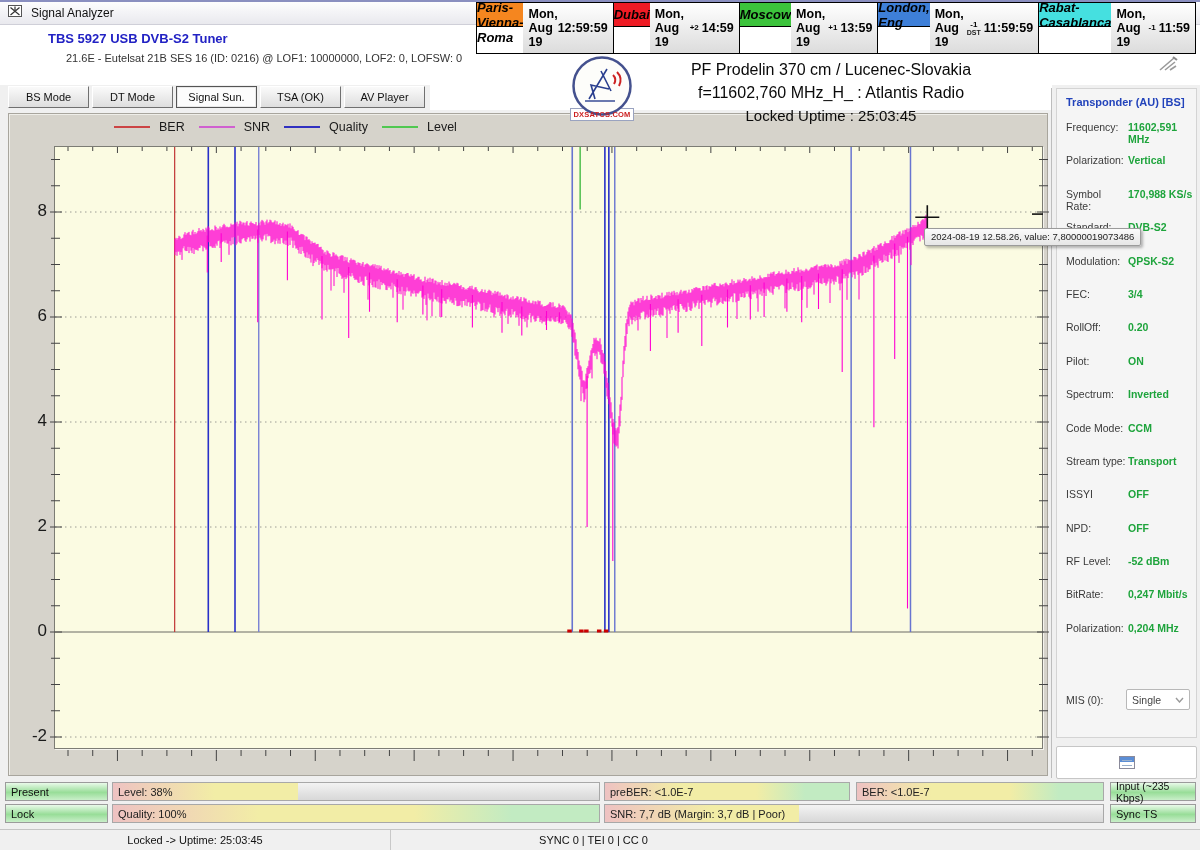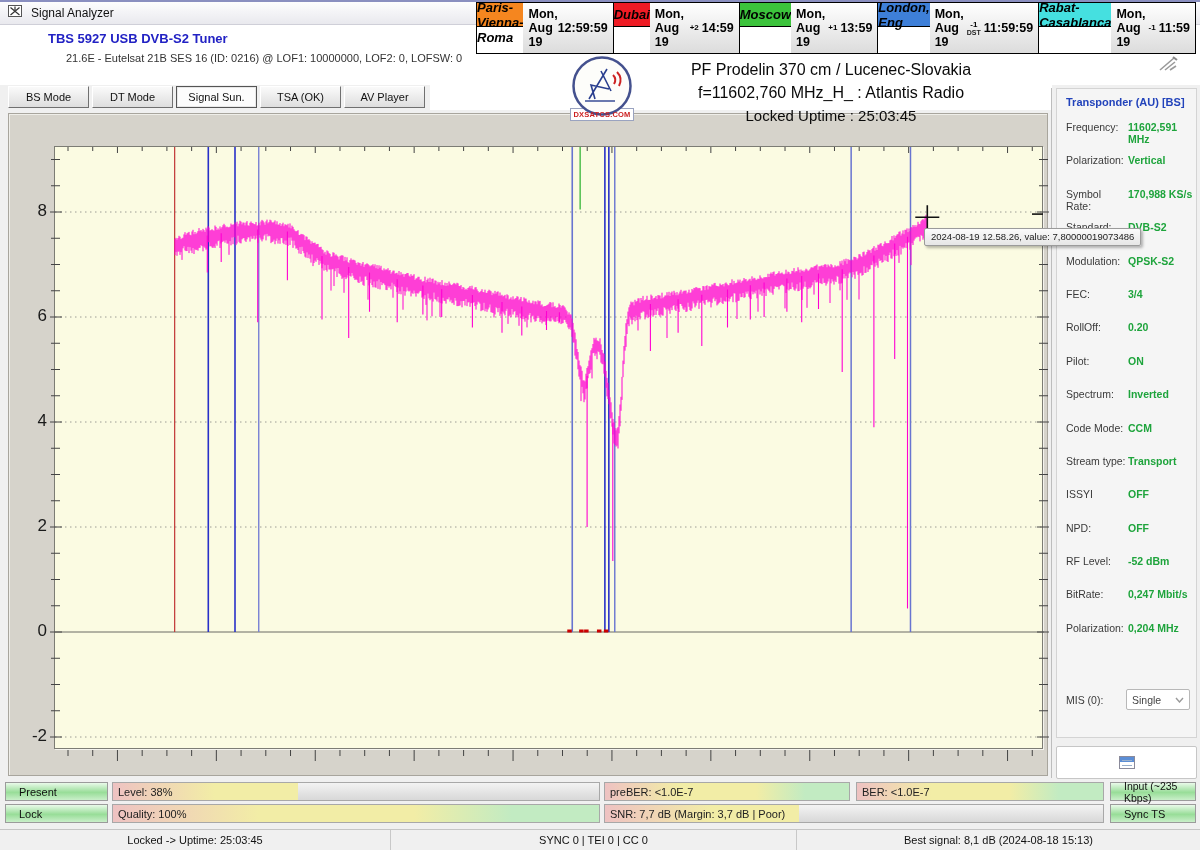--- a/index.html
+++ b/index.html
@@ -79,21 +79,21 @@
   .dropdown .dd-text { font-size:10.5px; color:#444; }
 
   .panel-btn { position:absolute; left:1056px; top:746px; width:141px; height:33px; background:#fff;
     border:1px solid #c6c6c6; border-radius:2px; display:flex; align-items:center; justify-content:center; cursor:default; }
   .stream-ic { width:16px; height:13px; border:1px solid #8a8a9a; background:#fff; position:relative; }
   .stream-ic:before { content:""; position:absolute; left:0; top:0; width:100%; height:5px; background:#5b8ed6; }
   .stream-ic:after { content:""; position:absolute; left:2px; bottom:2px; width:10px; height:4px;
     border-top:1px solid #9ab0cc; border-bottom:1px solid #9ab0cc; }
 
   .gbox { position:absolute; height:19px; background:linear-gradient(180deg,#e9fae9,#98dd98 55%,#c9efc9);
-    border:1px solid #9b9b9b; font-size:11px; color:#111; display:flex; align-items:center; padding-left:13px; }
+    border:1px solid #9b9b9b; font-size:11px; color:#111; display:flex; align-items:center; padding-left:5px; }
   .bar { position:absolute; height:19px; border:1px solid #a8a8a8; background:linear-gradient(180deg,#f3f3f3,#d8d8d8); overflow:hidden; }
   .bar .fill { position:absolute; left:0; top:0; bottom:0; }
   .fill-py  { background:linear-gradient(90deg,#eec2c2,#f2eda6 55%,#f2eda6); }
   .fill-pyg { background:linear-gradient(90deg,#eec2c2,#f2eda6 30%,#f2eda6 62%,#c2ebc2 82%,#c2ebc2); }
   .bar .bar-label { position:absolute; left:5px; top:0; height:100%; display:flex; align-items:center;
     font-size:11px; color:#222; white-space:nowrap; }
 
   .statusbar { position:absolute; left:0; top:829px; width:1200px; height:21px; background:#f0f0f0;
     border-top:1px solid #c5c5c5; display:flex; }
   .sb-cell { display:flex; align-items:center; justify-content:center; font-size:11px; color:#111; }
@@ -197,20 +197,38 @@
 
 <div class="tabs">
     <button class="tab">BS Mode</button>
     <button class="tab">DT Mode</button>
     <button class="tab active">Signal Sun.</button>
     <button class="tab">TSA (OK)</button>
     <button class="tab">AV Player</button>
   </div>
 
 <div class="chart-panel">
+  <div class="legend">
+      <div class="legend-item">
+        <span class="legend-line" style="border-top-color: rgb(204, 68, 68);"></span>
+        <span class="legend-label">BER</span>
+      </div>
+      <div class="legend-item">
+        <span class="legend-line" style="border-top-color: rgb(208, 96, 208);"></span>
+        <span class="legend-label">SNR</span>
+      </div>
+      <div class="legend-item">
+        <span class="legend-line" style="border-top-color: rgb(48, 48, 192);"></span>
+        <span class="legend-label">Quality</span>
+      </div>
+      <div class="legend-item">
+        <span class="legend-line" style="border-top-color: rgb(80, 200, 80);"></span>
+        <span class="legend-label">Level</span>
+      </div>
+    </div>
   <div class="plot">
     <svg id="plot-svg" width="989" height="603">
         <line x1="0" y1="65" x2="989" y2="65" stroke="#9c9c94" stroke-width="1" stroke-dasharray="1.5,3.5"></line>
         <line x1="0" y1="170" x2="989" y2="170" stroke="#9c9c94" stroke-width="1" stroke-dasharray="1.5,3.5"></line>
         <line x1="0" y1="275" x2="989" y2="275" stroke="#9c9c94" stroke-width="1" stroke-dasharray="1.5,3.5"></line>
         <line x1="0" y1="380" x2="989" y2="380" stroke="#9c9c94" stroke-width="1" stroke-dasharray="1.5,3.5"></line>
         <line x1="0" y1="485" x2="989" y2="485" stroke="#6a6a64" stroke-width="1"></line>
         <line x1="0" y1="590" x2="989" y2="590" stroke="#9c9c94" stroke-width="1" stroke-dasharray="1.5,3.5"></line>
         <line x1="-5" y1="590" x2="7" y2="590" stroke="#444" stroke-width="1"></line>
         <line x1="982" y1="590" x2="994" y2="590" stroke="#444" stroke-width="1"></line>
@@ -480,14 +498,13 @@
   <div class="fill fill-py" id="fill-snr" style="width: 39%;"></div>
     <div class="bar-label">SNR: 7,7 dB (Margin: 3,7 dB | Poor)</div>
 </div>
 
 <div class="gbox" style="left:1110px;top:782px;width:86px;font-size:10.5px;">Input (~235 Kbps)</div>
 <div class="gbox" style="left:1110px;top:804px;width:86px;">Sync TS</div>
 
 <div class="statusbar">
   <div class="sb-cell sb-1">Locked -&gt; Uptime: 25:03:45</div>
   <div class="sb-cell sb-2">SYNC 0 | TEI 0 | CC 0</div>
-  <div class="sb-cell sb-3">Best signal: 8,1 dB (2024-08-18 15:13)</div>
 </div>
 
 </body></html>

